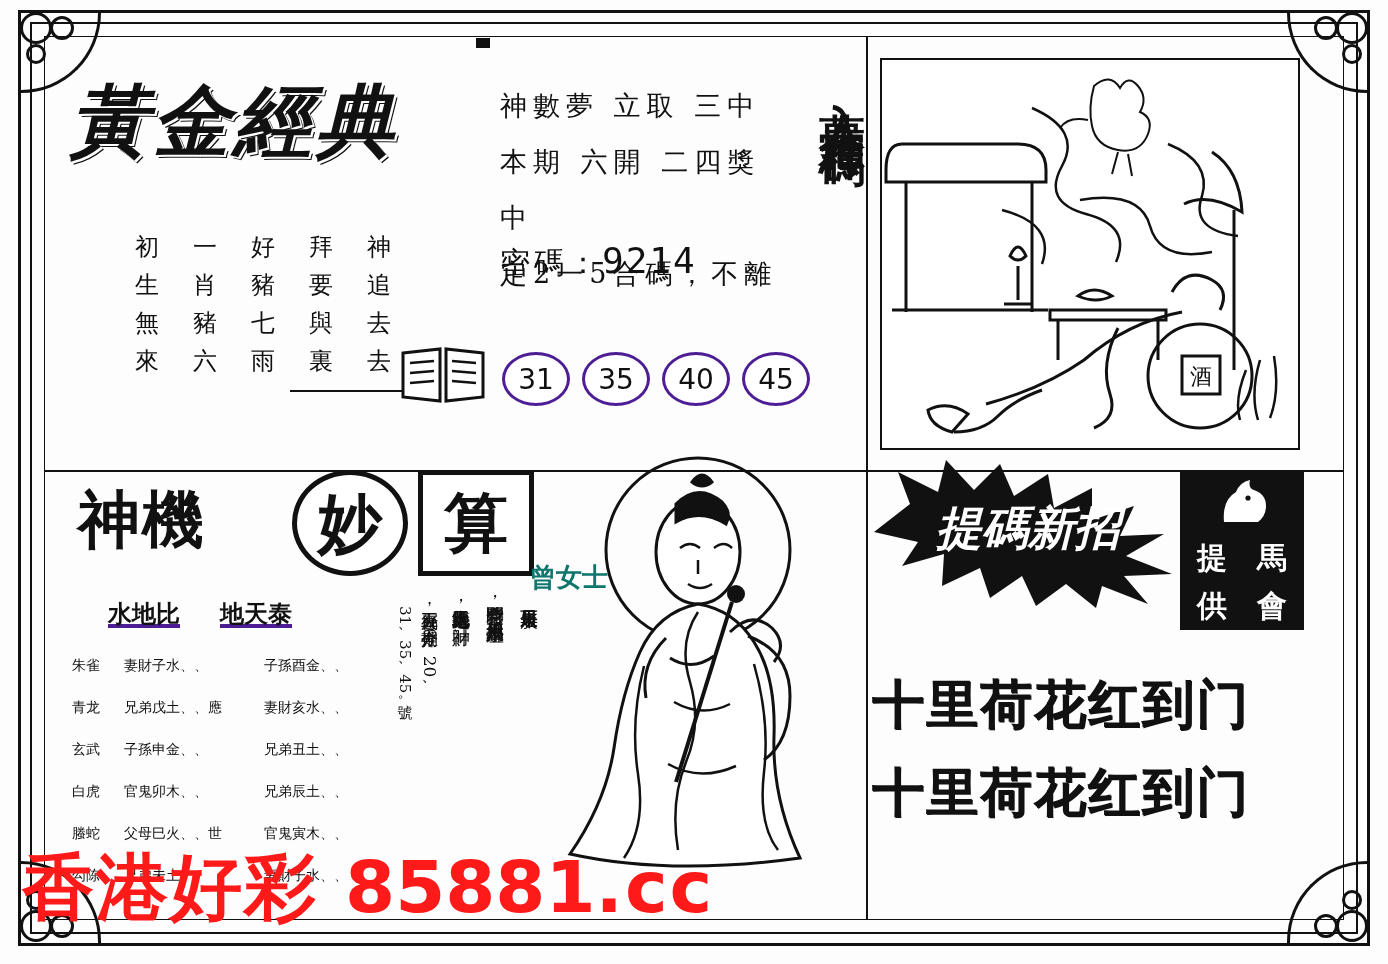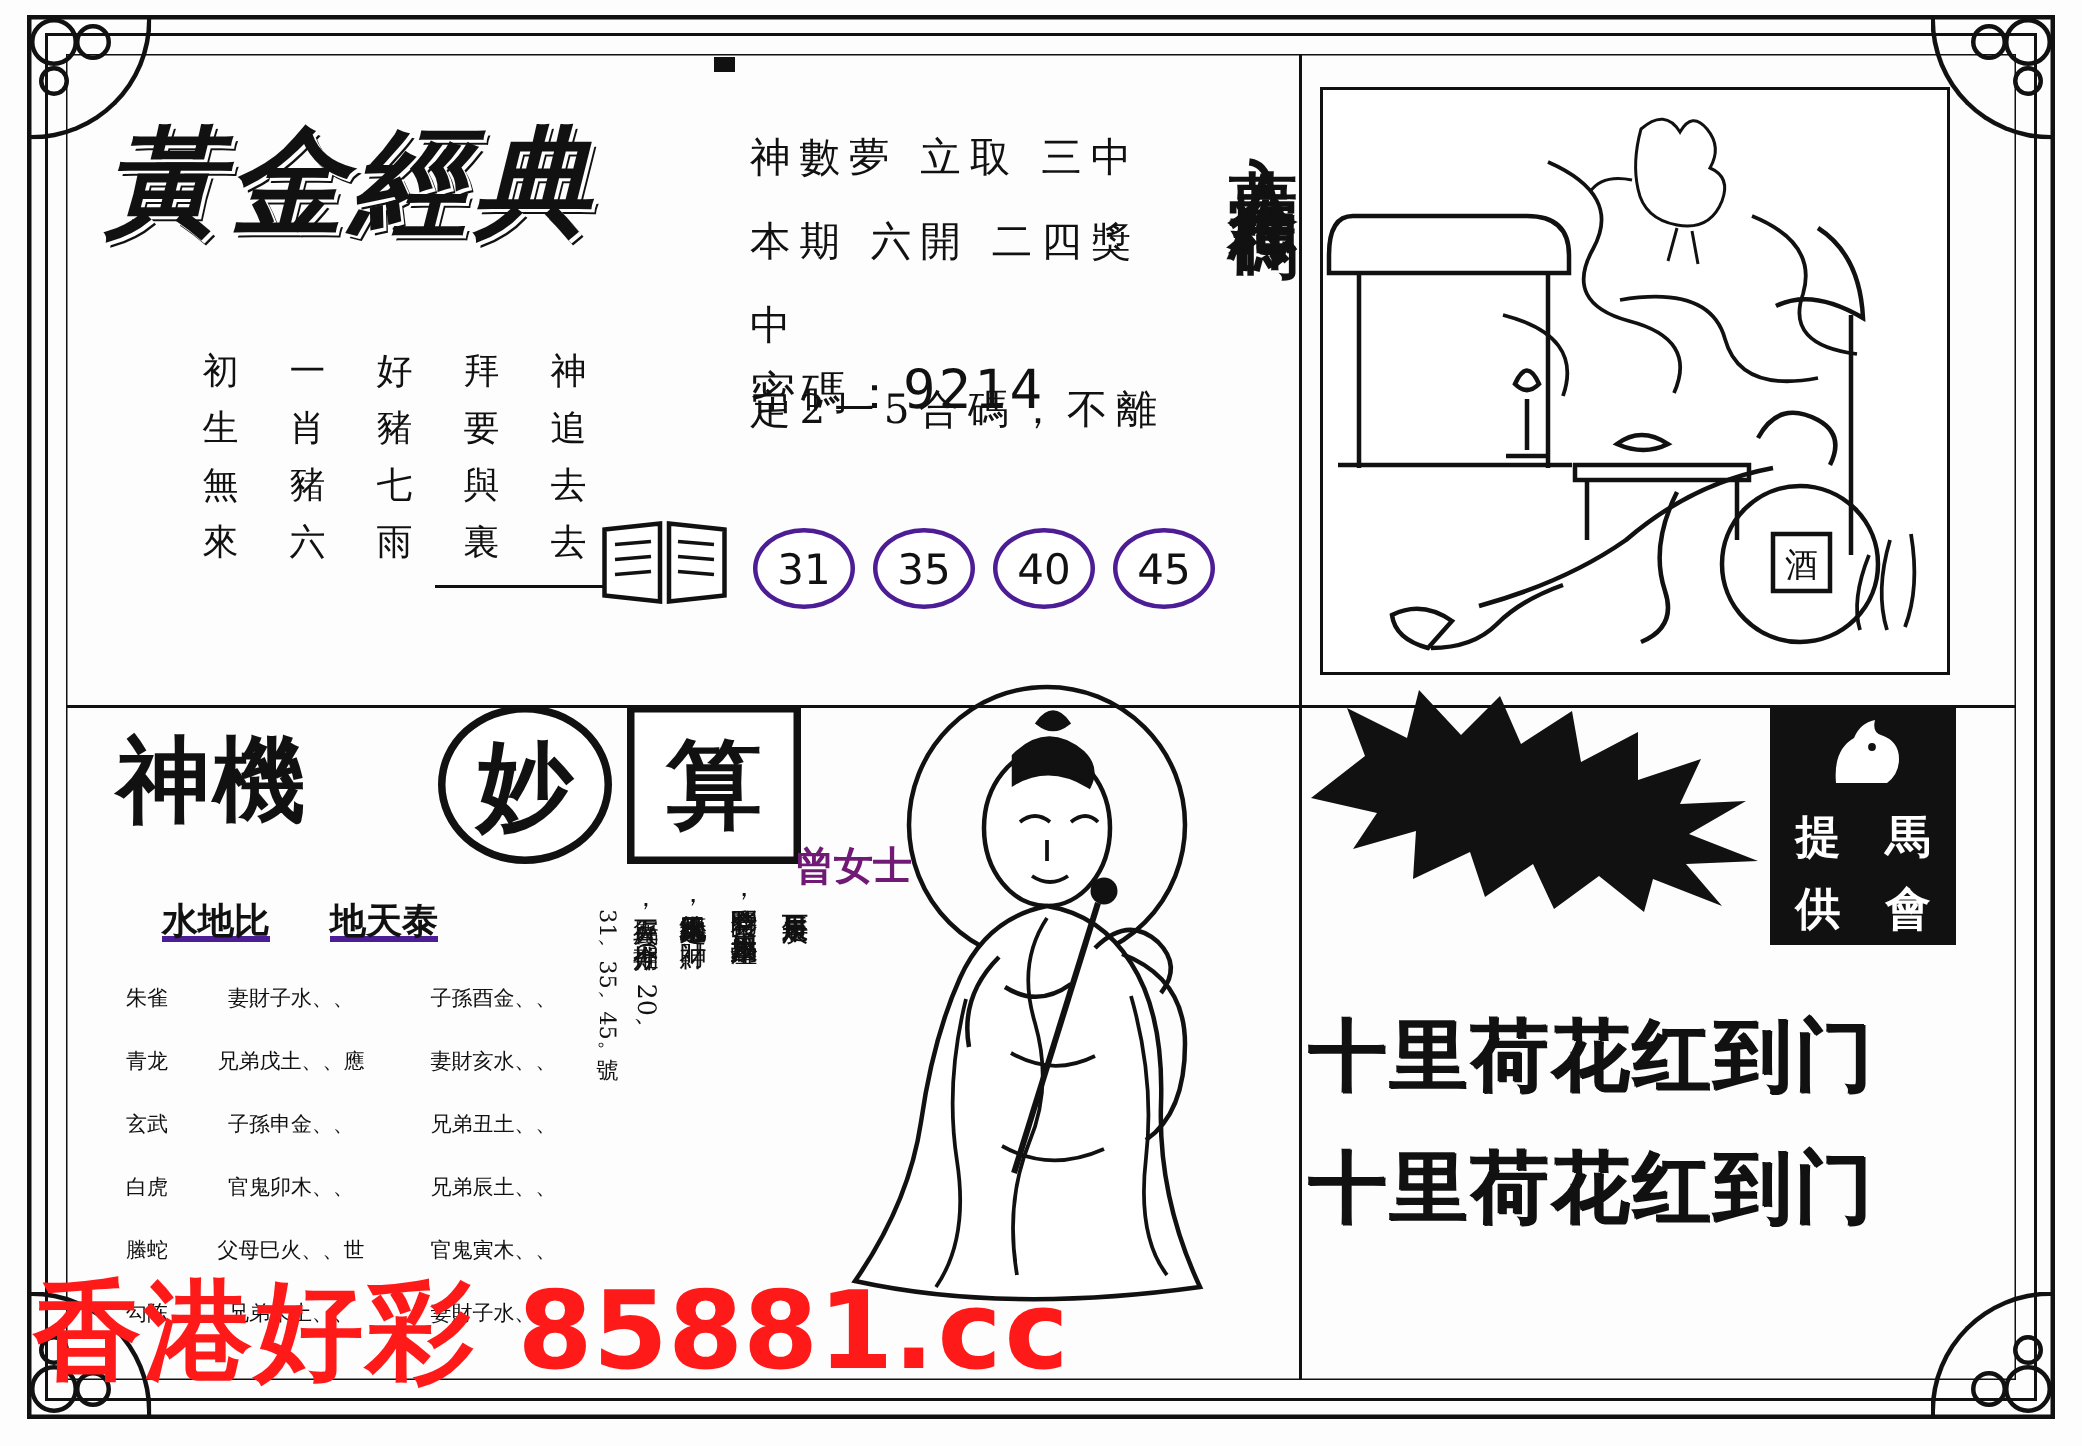--- a/index.html
+++ b/index.html
@@ -131,33 +131,33 @@
   }
   .ms-box{
     width:106px;height:96px;border:5px solid #111;
     display:flex;align-items:center;justify-content:center;
     font-family:"DejaVu Serif", serif;font-size:64px;font-weight:bold;color:#111;
     background:#fff;
   }
   .ms-box.round{border-radius:50%;}
   .ms-name{
     left:530px;top:560px;width:120px;height:34px;
-    font-family:"DejaVu Serif", serif;font-size:26px;font-weight:bold;color:#701a75;
+    font-family:"DejaVu Serif", serif;font-size:26px;font-weight:bold;color:#0f766e;
   }
 
   
   .hex-heads{
     left:108px;top:598px;width:260px;height:30px;
     display:flex;gap:40px;
     font-family:"DejaVu Serif", serif;font-size:24px;font-weight:bold;color:#111;
   }
   .hex-heads span{border-bottom:4px solid #4c1d95;padding-bottom:2px;}
   .hex-table{
     left:72px;top:645px;width:330px;height:250px;
-    font-family:"DejaVu Serif", serif;font-size:14px;color:#111;text-align:center;
+    font-family:"DejaVu Serif", serif;font-size:14px;color:#111;
   }
   .hex-row{display:flex;align-items:center;height:42px;}
   .hex-c0{width:52px;font-size:14px;}
   .hex-c1{width:140px;font-size:14px;}
   .hex-c2{width:130px;font-size:14px;}
 
   
   .vpara{
     font-family:"DejaVu Serif", serif;
     writing-mode:vertical-rl;
@@ -456,20 +456,21 @@
 
       <line x1="184" y1="150" x2="128" y2="330" stroke="#111" stroke-width="4"></line>
       <circle cx="188" cy="142" r="9" fill="#111"></circle>
     </svg>
   </div>
 
   <div class="region burst">
     <svg width="320" height="150" viewBox="0 0 320 150" style="position:absolute;left:0;top:0;">
       <polygon fill="#111" points="6,74 42,46 30,14 70,34 78,2 106,32 132,6 146,38 180,16 186,50 224,30 224,62 266,48 252,78 296,76 258,98 304,116 256,118 280,146 234,128 228,150 198,126 168,148 154,118 122,140 112,110 74,128 76,96 34,108 50,84"></polygon>
     </svg>
+    <div class="burst-text" style="color:#fff;">提碼新招</div>
   </div>
 
   <div class="region logo-box">
     <div class="logo-top">
       <svg width="56" height="50" viewBox="0 0 56 50">
         <path d="M10 44 q-2 -22 12 -30 q4 -10 14 -12 q-2 8 4 10 q12 4 12 16 q0 10 -8 16z" fill="#fff"></path>
         <circle cx="34" cy="20" r="2.6" fill="#111"></circle>
       </svg>
     </div>
     <div class="logo-grid">

